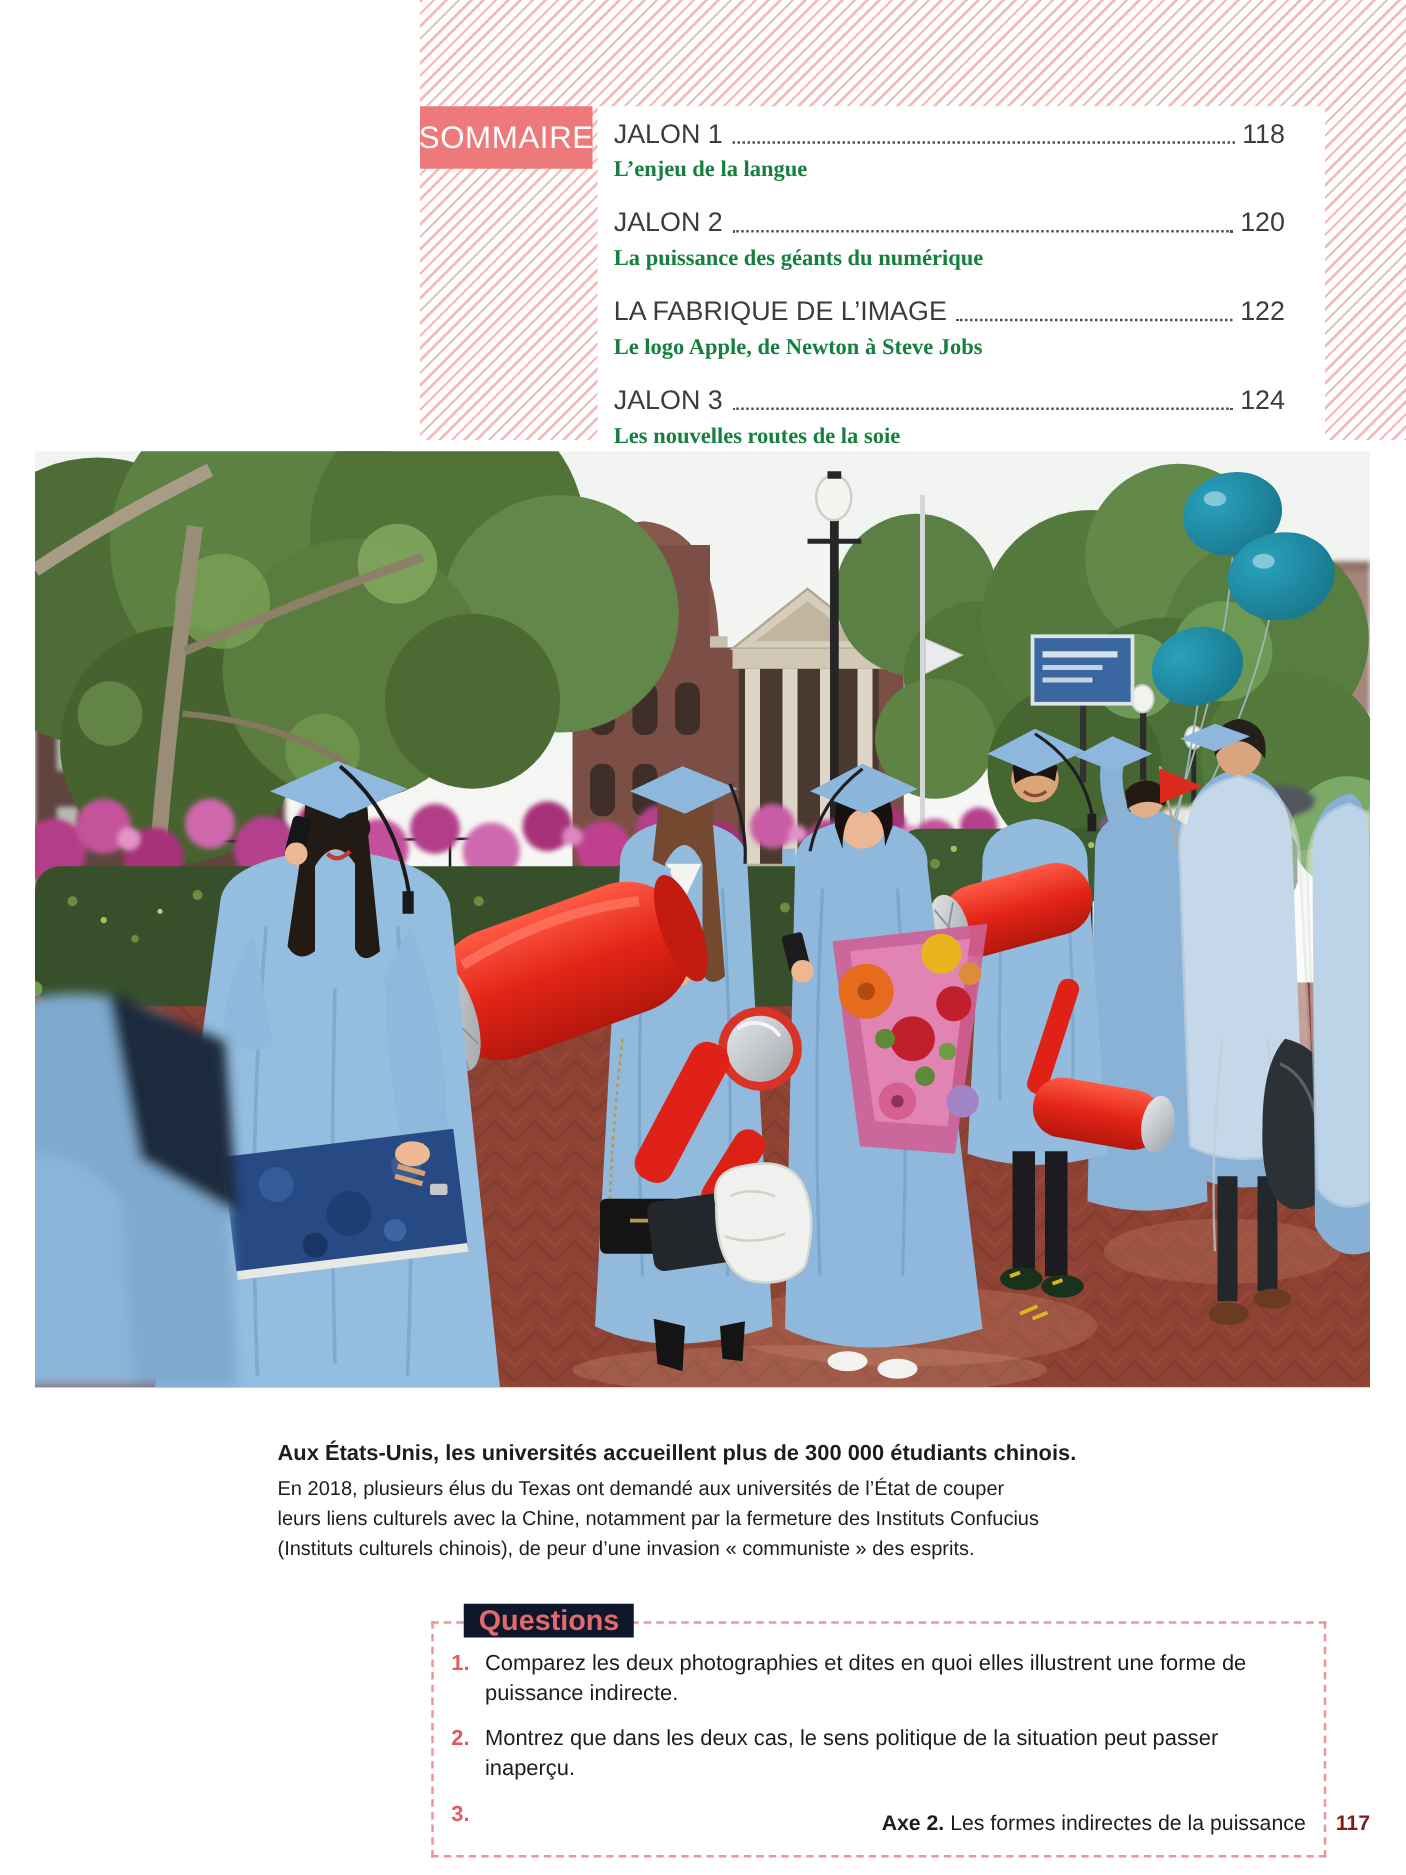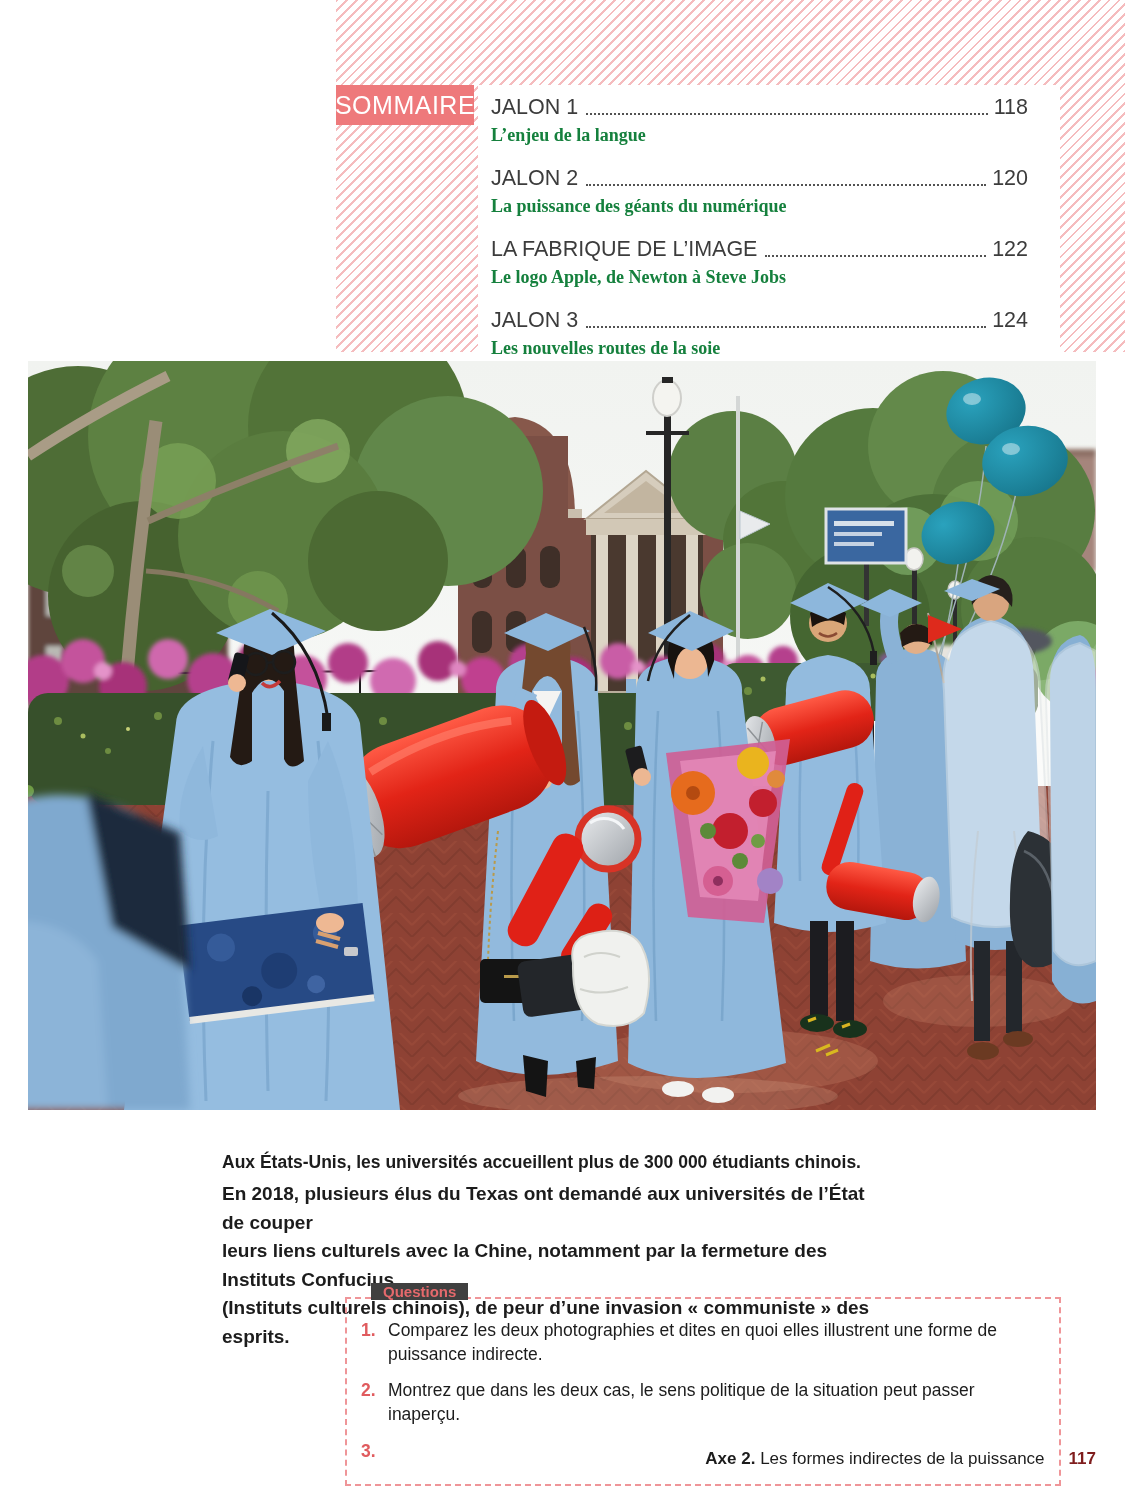--- a/index.html
+++ b/index.html
@@ -3,44 +3,44 @@
 <meta charset="utf-8">
 <style>
   html,body { margin:0; padding:0; background:#ffffff; }
   .page { position:relative; width:1125px; height:1500px; background:#fff;
           font-family:"Liberation Sans", sans-serif; overflow:hidden; }
 
   
   .stripes { position:absolute; left:336px; top:0; width:789px; height:352px;
     background:repeating-linear-gradient(135deg,#f5bcbe 0 2px,#ffffff 2px 7px); }
 
-  .sommaire-box { position:absolute; left:336px; top:85px; width:138px; height:40px;
+  .sommaire-box { position:absolute; left:336px; top:85px; width:138px; height:50px;
     background:#ee797b; color:#fff; display:flex; align-items:center; justify-content:center;
     font-size:25px; letter-spacing:.5px; }
 
   .toc-panel { position:absolute; left:478px; top:85px; width:582px; height:267px;
     background:#fff; padding:10px 32px 0 13px; box-sizing:border-box; }
   .toc-entry { margin-bottom:20px; }
   .toc-row { display:flex; align-items:flex-end; }
   .toc-heading { font-size:21.5px; color:#3c3c3c; white-space:nowrap; }
   .toc-dots { flex:1; border-bottom:2.6px dotted #525252; margin:0 6px 5px 8px; }
   .toc-page { font-size:21.5px; color:#3c3c3c; }
   .toc-subtitle { font-size:18px; font-weight:bold; color:#15803d; margin-top:5px;font-family:Liberation Serif, serif; }
 
   .photo-frame { position:absolute; left:28px; top:361px; width:1068px; height:749px; }
   .photo-frame svg { display:block; }
 
   .caption { position:absolute; left:222px; top:1152px; width:650px; color:#1c1c1c; }
   .caption-bold { font-size:17.5px; font-weight:bold; margin-bottom:7px; }
-  .caption-line { font-size:19px; line-height:1.5;font-weight:bold; }
+  .caption-line { font-size:16px; line-height:1.5; }
 
   .questions-box { position:absolute; left:345px; top:1297px; width:716px; box-sizing:border-box;
     border:2px dashed #ef9598; padding:20px 18px 8px 14px; }
-  .questions-title { position:absolute; top:-16px; left:24px; background:#404040; padding:0 12px;
-    font-size:15px; font-weight:bold; color:#e5696c; }
+  .questions-title { position:absolute; top:-16px; left:24px; background:#0f172a; padding:0 12px;
+    font-size:23px; font-weight:bold; color:#e5696c; }
   .question-item { display:flex; margin-bottom:13px; font-size:17.5px; color:#1c1c1c; line-height:1.35; }
   .q-num { flex:0 0 27px; font-weight:bold; color:#e05b5e; }
 
   .page-footer { position:absolute; top:1449px; right:29px; font-size:17px; color:#1c1c1c; }
   .footer-bold { font-weight:bold; }
   .footer-page { font-weight:bold; color:#7f1d1d; margin-left:24px; }
 </style>
 </head>
 <body>
 

